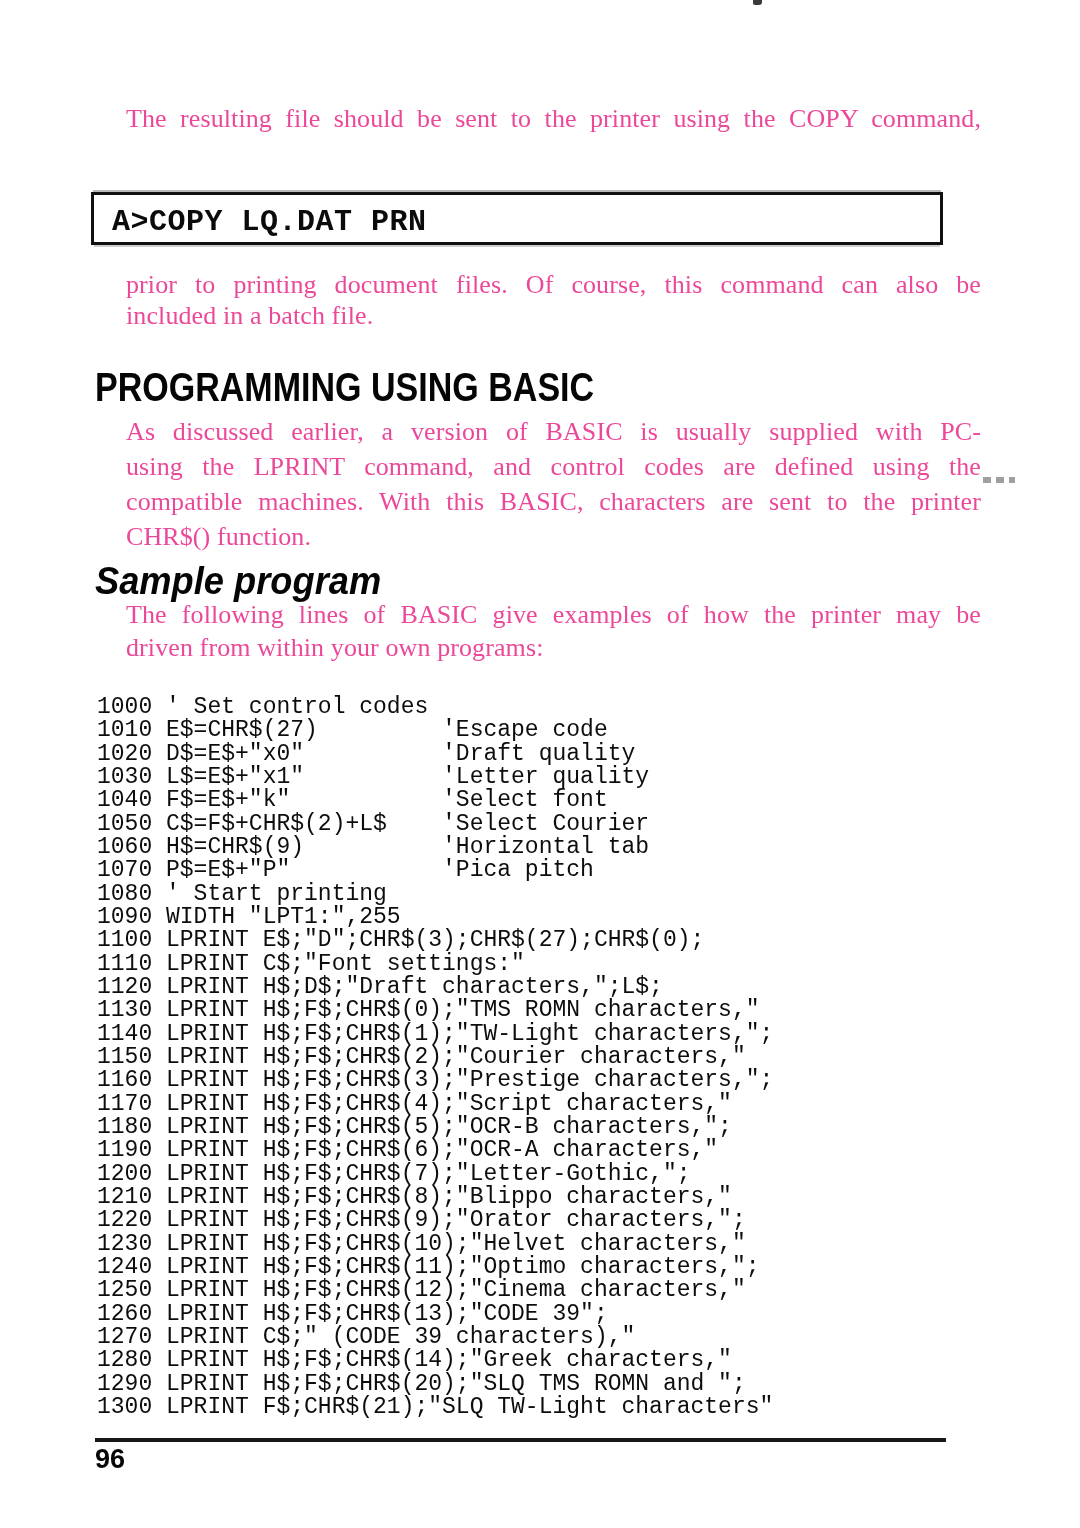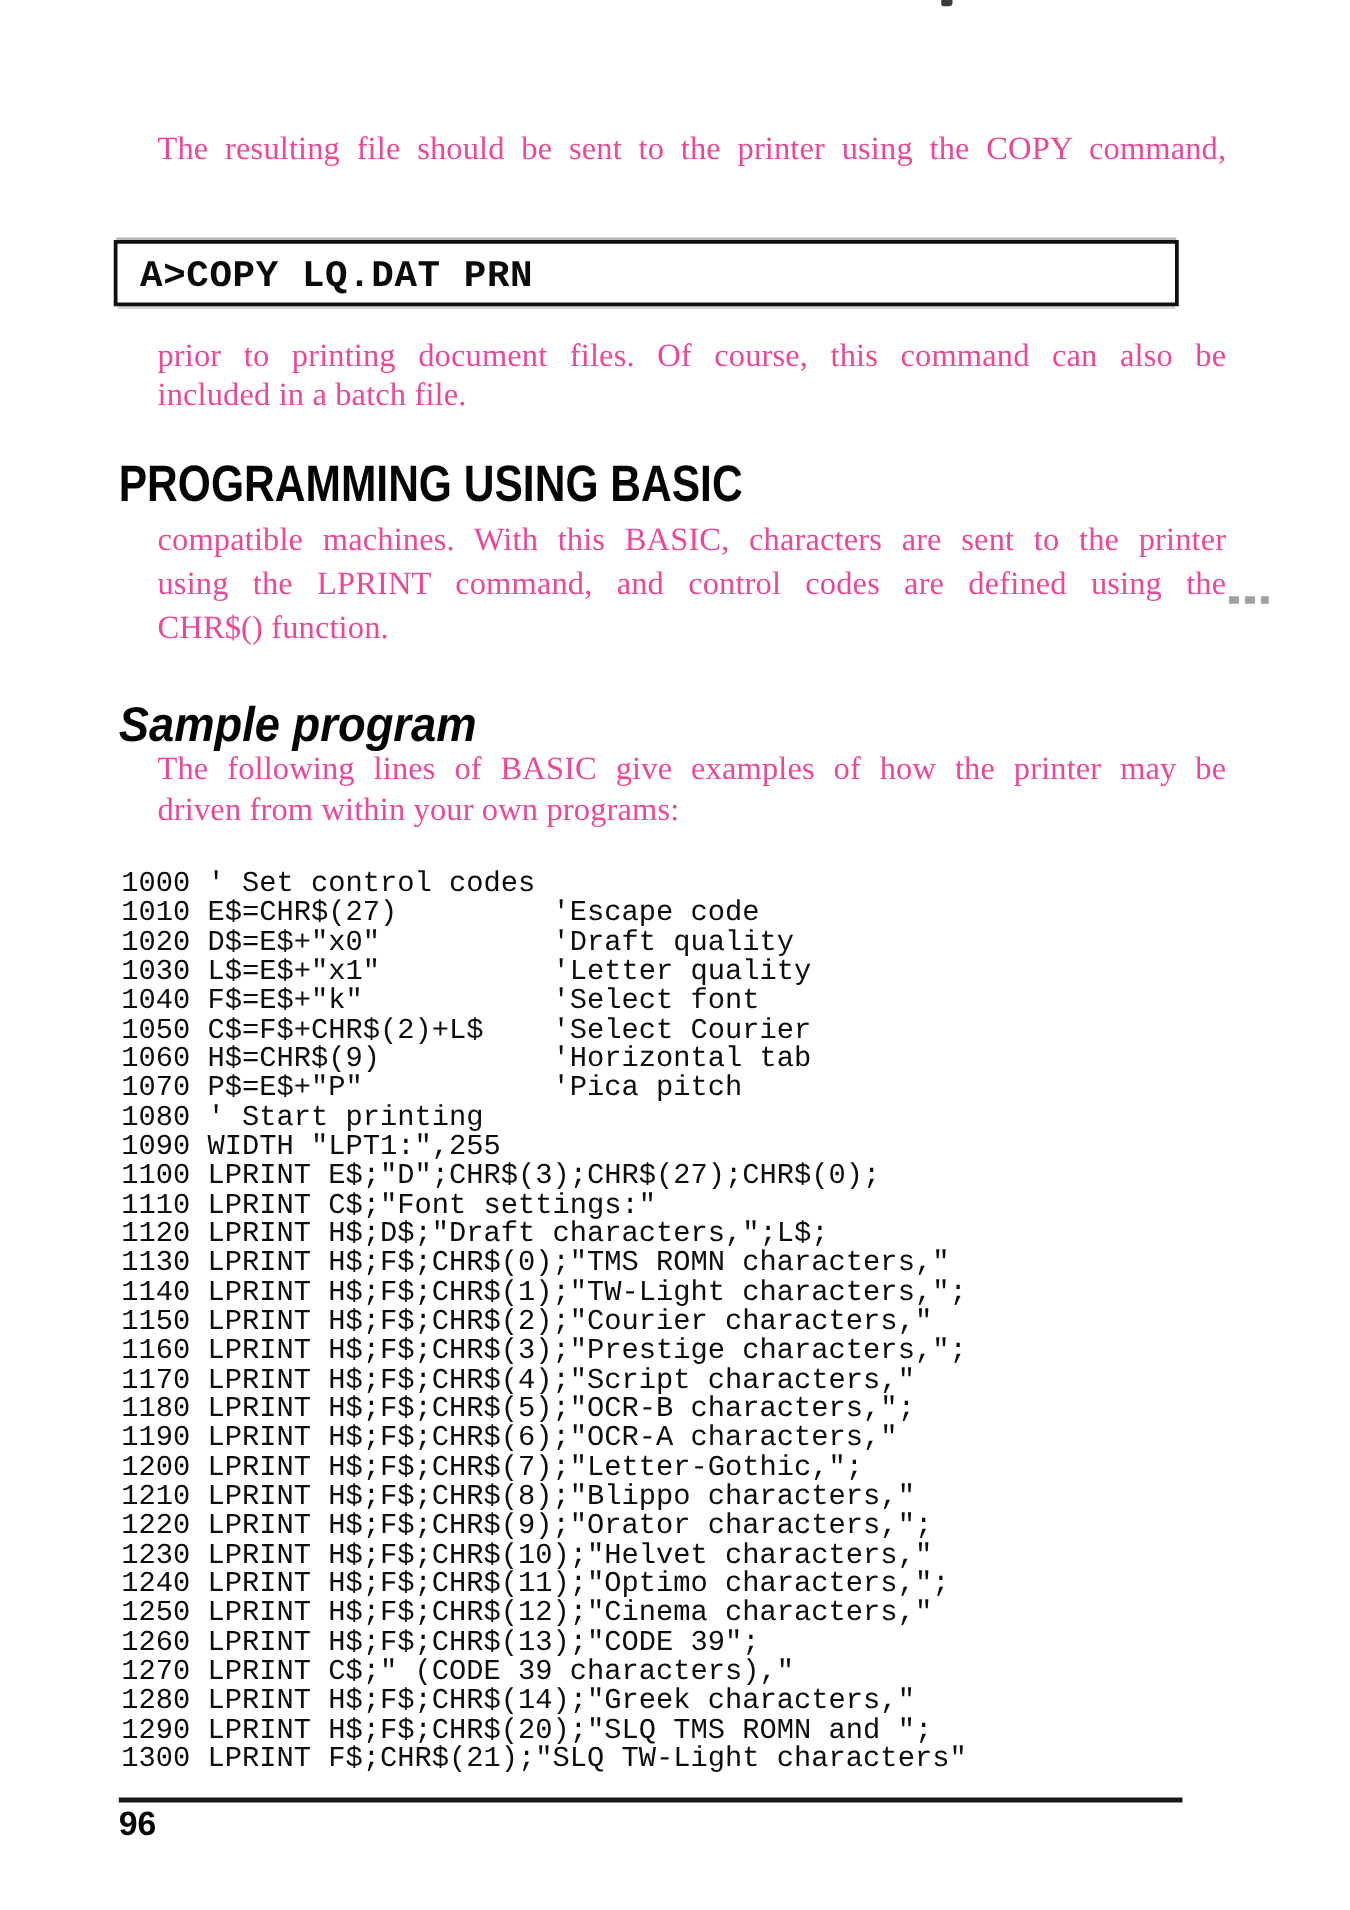--- a/index.html
+++ b/index.html
@@ -145,22 +145,23 @@
   </div>
 
   <div class="abs para" style="top:269px; line-height:31px">
     <div class="jl">prior to printing document files. Of course, this command can also be</div>
     <div class="ll">included in a batch file.</div>
   </div>
 
   <div class="abs h1">PROGRAMMING USING BASIC</div>
 
   <div class="abs para" style="top:414px; line-height:35px">
+    <div class="jl">As discussed earlier, a version of BASIC is usually supplied with PC-</div>
+    <div class="jl">using the LPRINT command, and control codes are defined using the</div>
     <div class="jl">compatible machines. With this BASIC, characters are sent to the printer</div>
-    <div class="jl">using the LPRINT command, and control codes are defined using the</div>
     <div class="ll">CHR$() function.</div>
   </div>
 
   <div class="abs h2">Sample program</div>
 
   <div class="abs para" style="top:598px">
     <div class="jl">The following lines of BASIC give examples of how the printer may be</div>
     <div class="ll">driven from within your own programs:</div>
   </div>
 

